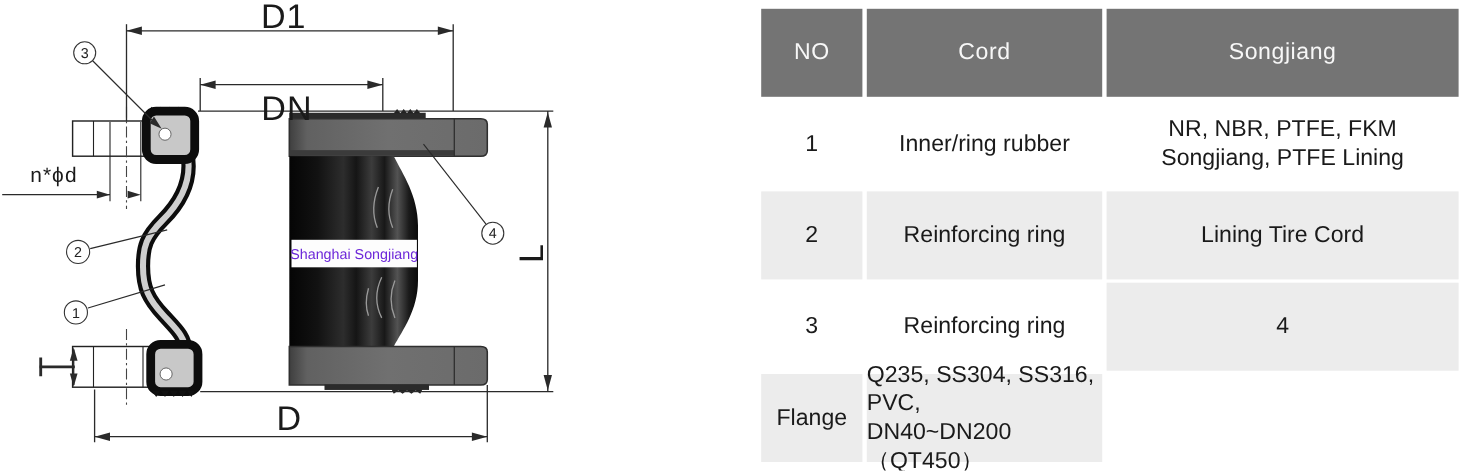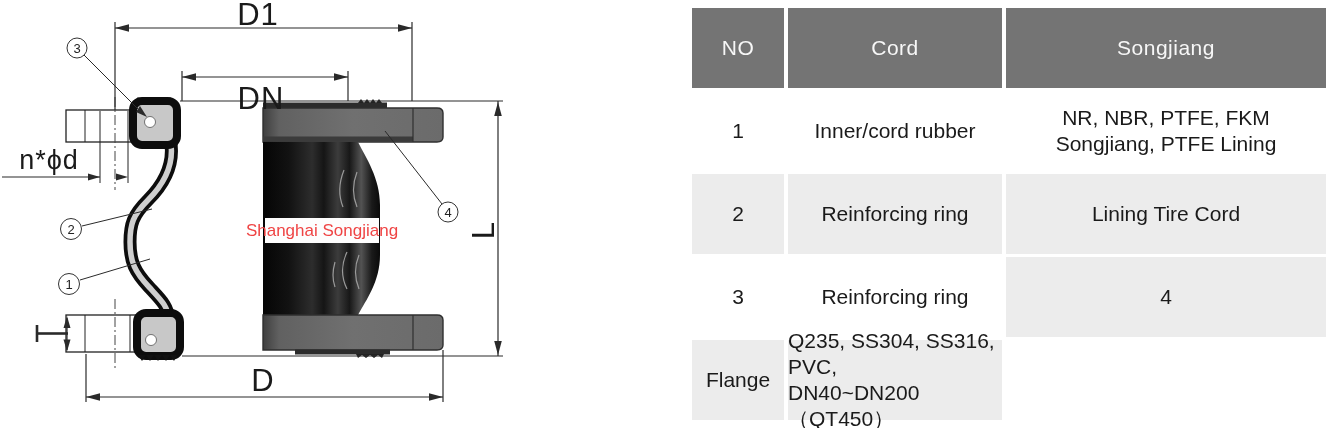--- a/index.html
+++ b/index.html
@@ -1,29 +1,29 @@
 <!DOCTYPE html>
 <html><head>
 <meta charset="utf-8">
 <style>
   html,body{margin:0;padding:0;background:#fff;}
   #canvas{position:relative;width:1331px;height:428px;background:#fff;overflow:hidden;
           font-family:Liberation Sans, sans-serif;color:#1a1a1a;}
   
   .dimlabel{position:absolute;transform:translate(-50%,-50%);font-size:31px;font-weight:500;
             color:#1a1a1a;white-space:nowrap;letter-spacing:1px;}
-  .dimlabel.small{font-size:27px;}
+  .dimlabel.small{font-size:19px;}
   .dimlabel.rot{transform:translate(-50%,-50%) rotate(-90deg);}
   .callout{position:absolute;display:flex;align-items:center;justify-content:center;
            border:1.4px solid #333;border-radius:50%;background:#fff;color:#222;
            font-size:13px;transform:translate(-50%,-50%);}
   .callout.s20{width:19px;height:19px;}
   .callout.s21{width:20px;height:20px;}
   .product-label{position:absolute;left:265px;top:218px;width:114px;height:25px;background:#fdfdfd;
-           display:flex;align-items:center;justify-content:center;font-size:17px;color:#ef4444;
+           display:flex;align-items:center;justify-content:center;font-size:13px;color:#6d28d9;
            white-space:nowrap;}
   
   .parts-table{position:absolute;left:692px;top:8px;display:grid;
                grid-template-columns:92px 214px 320px;grid-auto-rows:80px;gap:3px 4px;}
   .cell{display:flex;flex-direction:column;align-items:center;justify-content:center;
         font-size:21px;line-height:26px;text-align:left;}
   .cell.head{background:#747474;color:#f7f7f7;letter-spacing:.5px;}
   .cell.alt{background:#ececec;}
   .cell .line{display:block;}
   svg{position:absolute;left:0;top:0;}
@@ -163,21 +163,21 @@
   <span class="callout s20" style="left:448px;top:212px;">4</span>
 
   <div class="product-label">Shanghai Songjiang</div>
 
   <div class="parts-table">
     <div class="cell head">NO</div>
     <div class="cell head">Cord</div>
     <div class="cell head">Songjiang</div>
 
     <div class="cell">1</div>
-    <div class="cell">Inner/cord rubber</div>
+    <div class="cell">Inner/ring rubber</div>
     <div class="cell">
       <span class="line">NR, NBR, PTFE, FKM</span>
       <span class="line">Songjiang, PTFE Lining</span>
     </div>
 
     <div class="cell alt">2</div>
     <div class="cell alt">Reinforcing ring</div>
     <div class="cell alt">
       <span class="line">Lining Tire Cord</span>
     </div>

